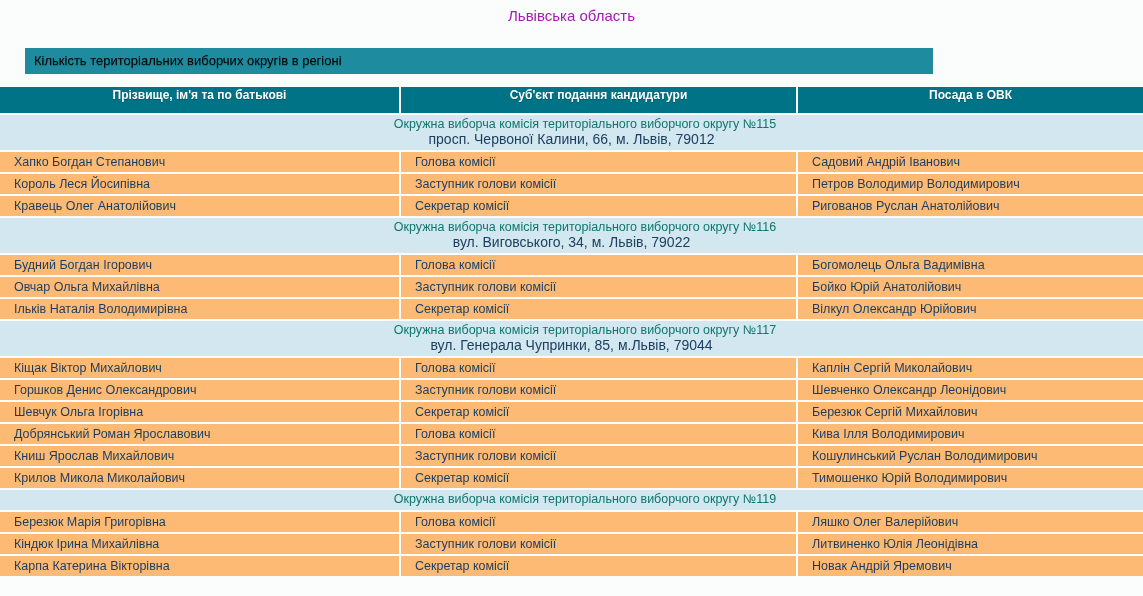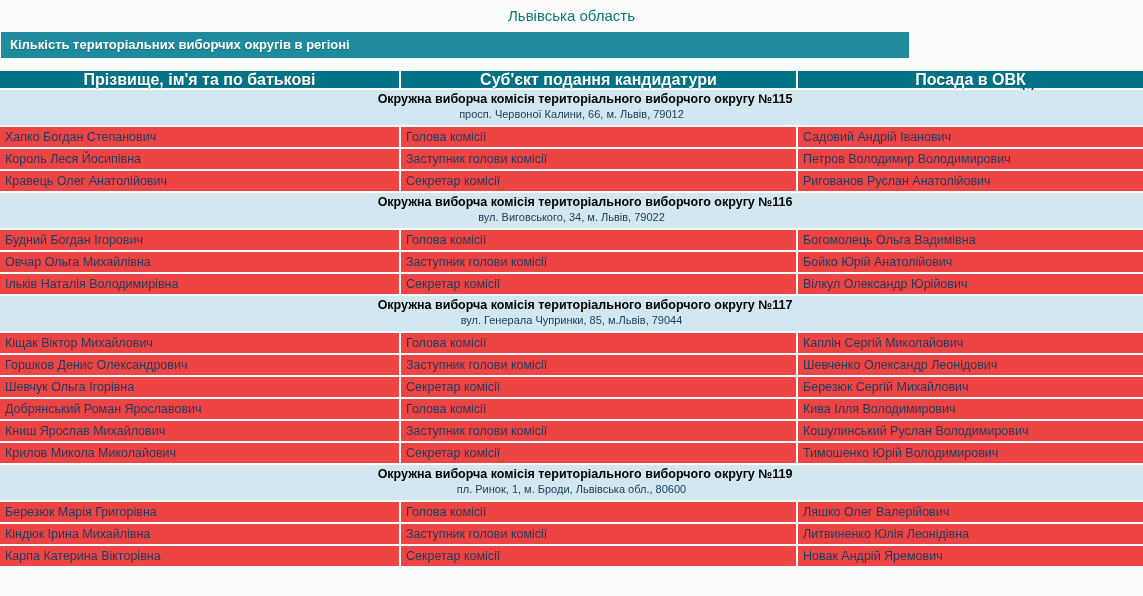--- a/index.html
+++ b/index.html
@@ -4,39 +4,40 @@
 <style>
   * { margin:0; padding:0; box-sizing:border-box; }
   html, body {
     width:1143px; height:596px;
     background:#fbfdfd;
     font-family:"Liberation Sans", sans-serif;
     overflow:hidden;
   }
   .page-title{
     text-align:center;
-    color:#0f766e;
+    color:#a21caf;
     font-size:15px;
-    padding:7px 0 8px 0;
+    padding:7px 0 24px 0;
   }
   .summary-bar{
     display:flex;
     gap:3px;
     margin:0 1px 13px 1px;
     height:26px;
   }
   .summary-label{
     width:908px;
     background:#1e8c9e;
-    color:#ffffff;
-    font-weight:bold;
+    color:#000000;
+    font-weight:normal;
     font-size:13px;
     line-height:26px;
     padding-left:9px;
     text-shadow:0 1px 1px rgba(0,0,0,0.25);
+    margin-left:24px;
   }
   .summary-value{
     flex:1;
     background:#cfe5e8;
     color:#14496e;
     font-weight:bold;
     font-size:13px;
     line-height:26px;
     text-align:center;
     margin-top:46px;
@@ -48,52 +49,52 @@
   }
   .grid{
     display:grid;
     grid-template-columns:399px 395px auto;
     gap:2px;
   }
   .header-cell{
     background:#007386;
     color:#ffffff;
     font-weight:bold;
-    font-size:16px;
-    text-align:center;
-    height:17px;
+    font-size:12px;
+    text-align:center;
+    height:26px;
     line-height:17px;
     text-shadow:0 1px 1px rgba(0,0,0,0.25);
   }
   .section-band{
     background:#d2e7ef;
     text-align:center;
     padding:2px 0 3px 0;
   }
   .section-title{
     display:block;
-    color:#000000;
-    font-weight:bold;
+    color:#0f766e;
+    font-weight:normal;
     font-size:12.5px;
     line-height:15px;
     margin-left:27px;
   }
   .section-address{
     display:block;
     color:#1d3f60;
-    font-size:11px;
+    font-size:14px;
     line-height:15px;
   }
   .data-cell{
-    background:#ef4444;
+    background:#fdba74;
     color:#1a3c5e;
     font-size:12.5px;
     height:20px;
     line-height:20px;
-    padding-left:5px;
+    padding-left:14px;
     white-space:nowrap;
     overflow:hidden;
   }
 </style>
 </head>
 <body>
 
 <div class="page-title">Львівська область</div>
 
 <div class="summary-bar">
@@ -191,21 +192,20 @@
   </div>
 
   <div class="grid">
     <div class="data-cell">Крилов Микола Миколайович</div>
     <div class="data-cell">Секретар комісії</div>
     <div class="data-cell">Тимошенко Юрій Володимирович</div>
   </div>
 
   <div class="section-band">
     <span class="section-title">Окружна виборча комісія територіального виборчого округу №119</span>
-    <span class="section-address">пл. Ринок, 1, м. Броди, Львівська обл., 80600</span>
   </div>
 
   <div class="grid">
     <div class="data-cell">Березюк Марія Григорівна</div>
     <div class="data-cell">Голова комісії</div>
     <div class="data-cell">Ляшко Олег Валерійович</div>
   </div>
 
   <div class="grid">
     <div class="data-cell">Кіндюк Ірина Михайлівна</div>

